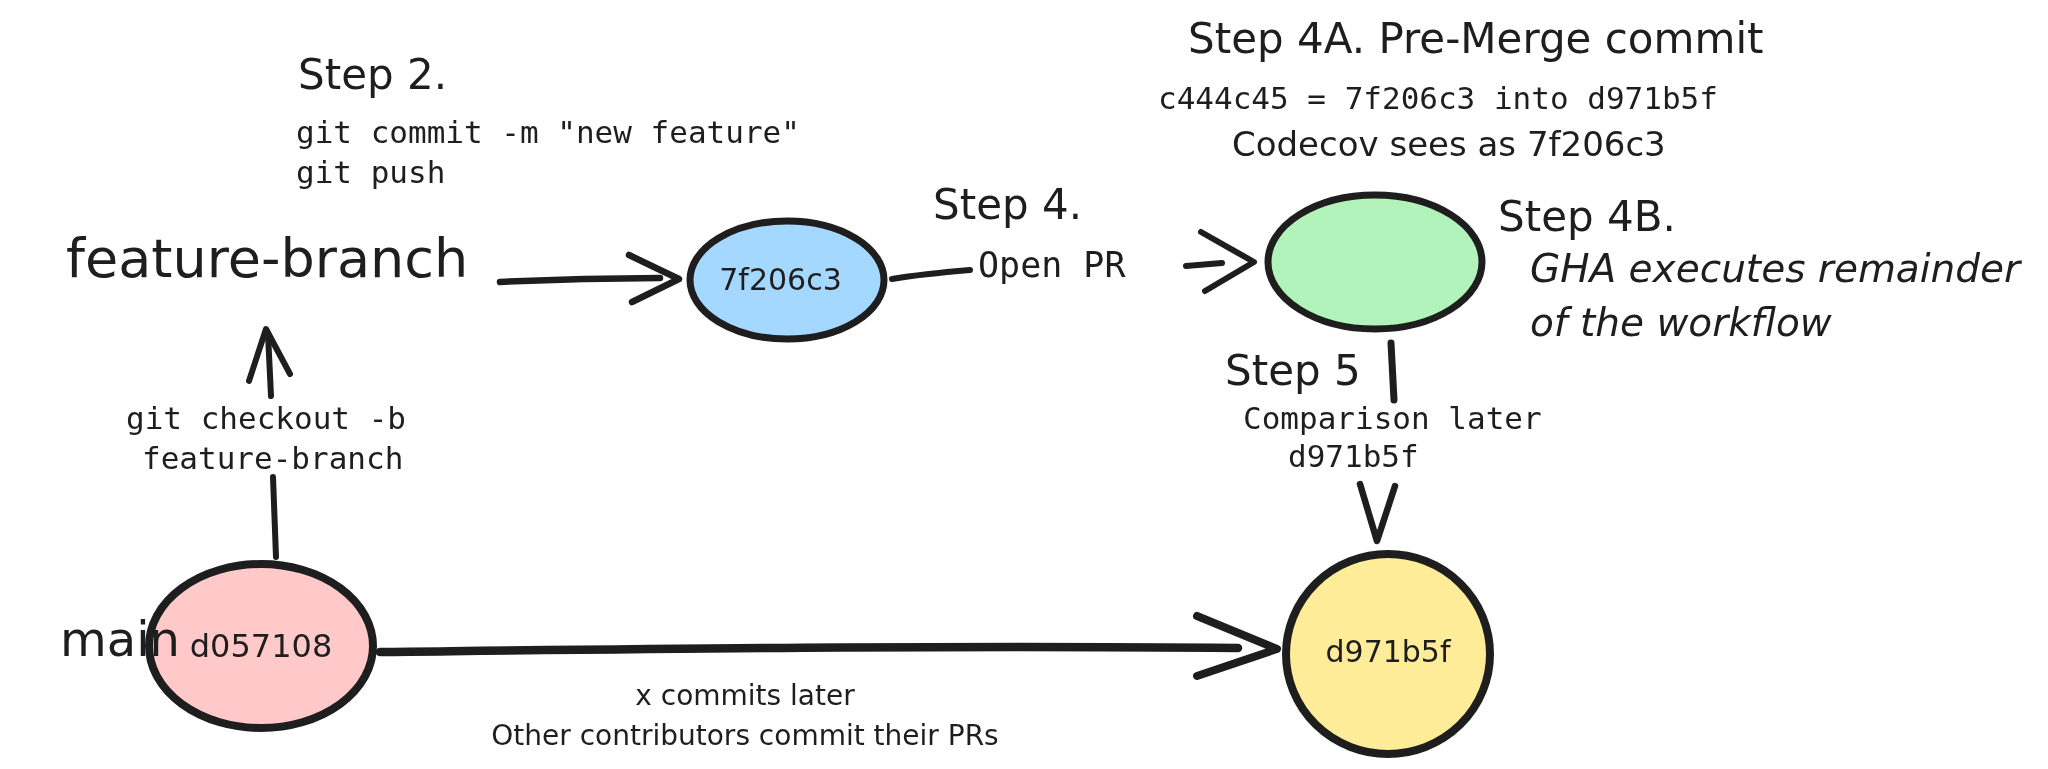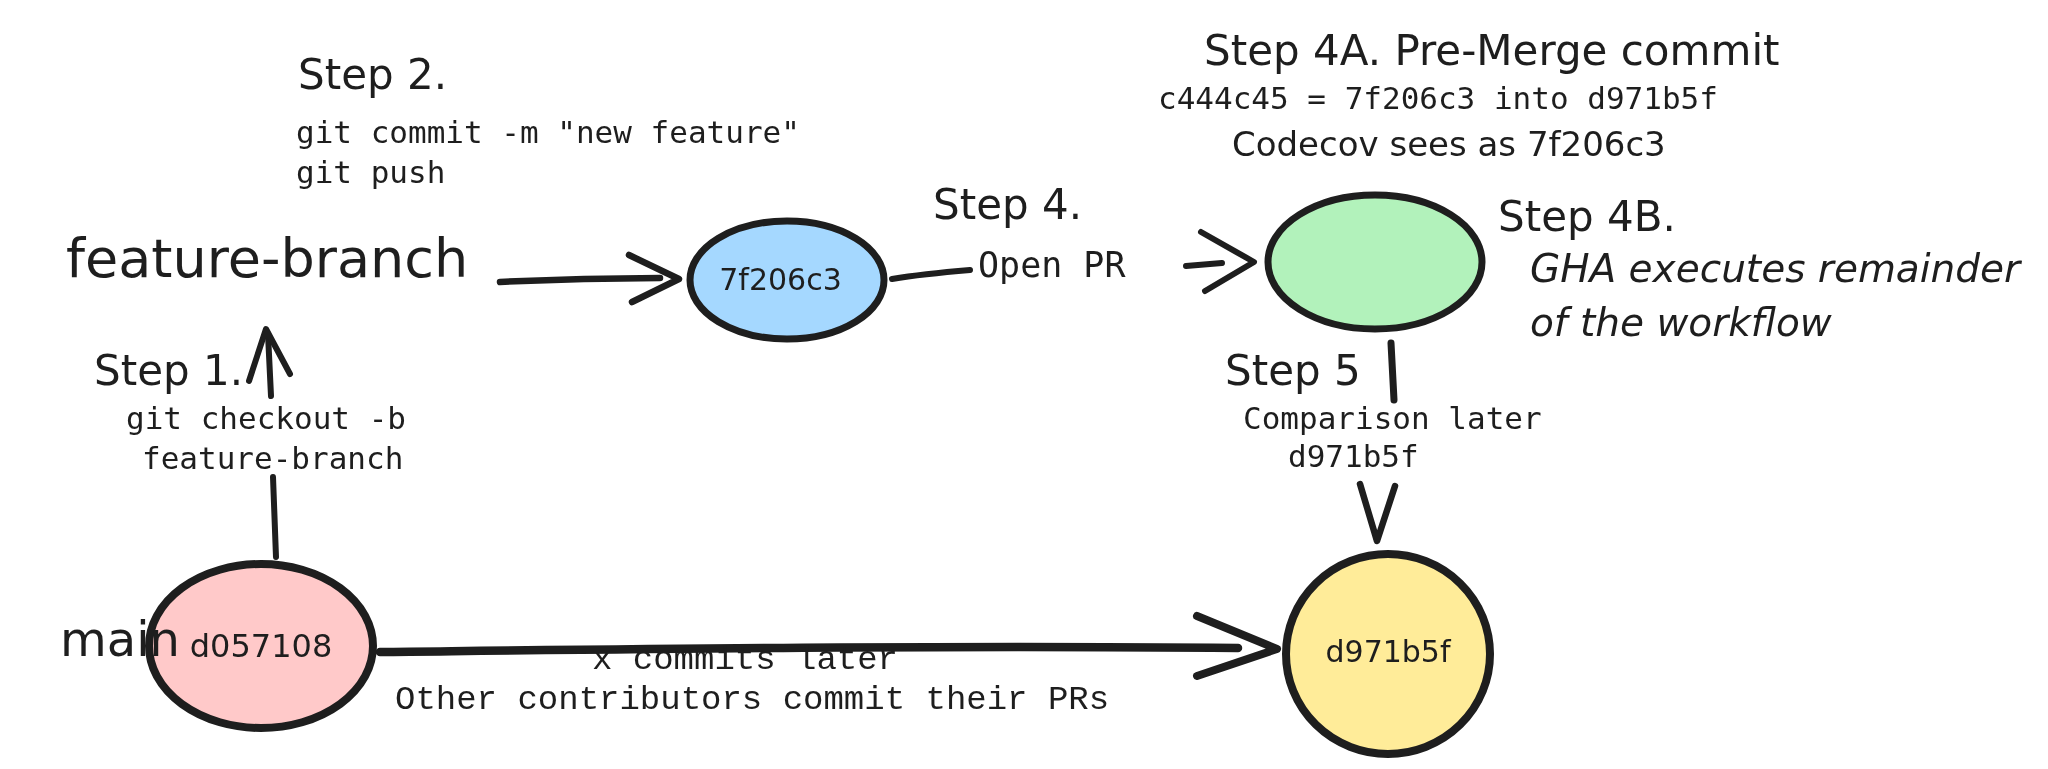--- a/index.html
+++ b/index.html
@@ -72,43 +72,42 @@
     <ellipse cx="261" cy="646" rx="112" ry="82" stroke-width="8" fill="#ffc9c9"></ellipse>
     <ellipse cx="1388" cy="654" rx="102" ry="100" stroke-width="8" fill="#ffec99"></ellipse>
   </svg>
 
   <div class="txt hand step-title" style="left:298px; top:52px;">Step 2.</div>
   <div class="txt mono code" style="left:296px; top:112px;">git commit -m "new feature"</div>
   <div class="txt mono code" style="left:296px; top:152px;">git push</div>
 
   <div class="txt hand branch-big" style="left:66px; top:230px;">feature-branch</div>
 
-  <div class="txt hand step-title" style="left:94px; top:348px;">Step 1.</div>
   <div class="txt mono code" style="left:126px; top:398px;">git checkout -b</div>
   <div class="txt mono code" style="left:142px; top:438px;">feature-branch</div>
 
   <div class="txt hand step-title" style="left:933px; top:182px;">Step 4.</div>
   <div class="txt mono" style="left:978px; top:243px; font-size:35px; line-height:44px;">Open PR</div>
 
-  <div class="txt hand step-title" style="left:1188px; top:28px;margin-left:16px;">Step 4A. Pre-Merge commit</div>
+  <div class="txt hand step-title" style="left:1188px; top:16px;">Step 4A. Pre-Merge commit</div>
   <div class="txt mono code" style="left:1158px; top:78px;">c444c45 = 7f206c3 into d971b5f</div>
   <div class="txt hand" style="left:1232px; top:124px; font-size:34px; line-height:40px;">Codecov sees as 7f206c3</div>
 
   <div class="txt hand step-title" style="left:1498px; top:194px;">Step 4B.</div>
   <div class="txt hand it" style="left:1530px; top:246px; font-size:39px; line-height:46px;">GHA executes remainder</div>
   <div class="txt hand it" style="left:1530px; top:300px; font-size:39px; line-height:46px;">of the workflow</div>
 
   <div class="txt hand step-title" style="left:1225px; top:348px;">Step 5</div>
   <div class="txt mono code" style="left:1243px; top:398px;">Comparison later</div>
   <div class="txt mono code" style="left:1288px; top:436px;">d971b5f</div>
 
   <div class="txt hand" style="left:60px; top:612px; font-size:48px; line-height:54px;">main</div>
 
   <div class="txt hand node-label" style="left:687px; top:260px; width:187px;">7f206c3</div>
   <div class="txt hand node-label" style="left:149px; top:626px; width:224px; font-size:32px;">d057108</div>
   <div class="txt hand node-label" style="left:1286px; top:632px; width:204px;">d971b5f</div>
 
-  <div class="txt hand center" style="left:395px; top:640px; width:700px; font-size:34px; line-height:40px;font-family:Liberation Mono, monospace;">
+  <div class="txt hand center" style="left:395px; top:676px; width:700px; font-size:28px; line-height:40px;">
     <div>x commits later</div>
     <div>Other contributors commit their PRs</div>
   </div>
 
 </div>
 
 </body></html>

